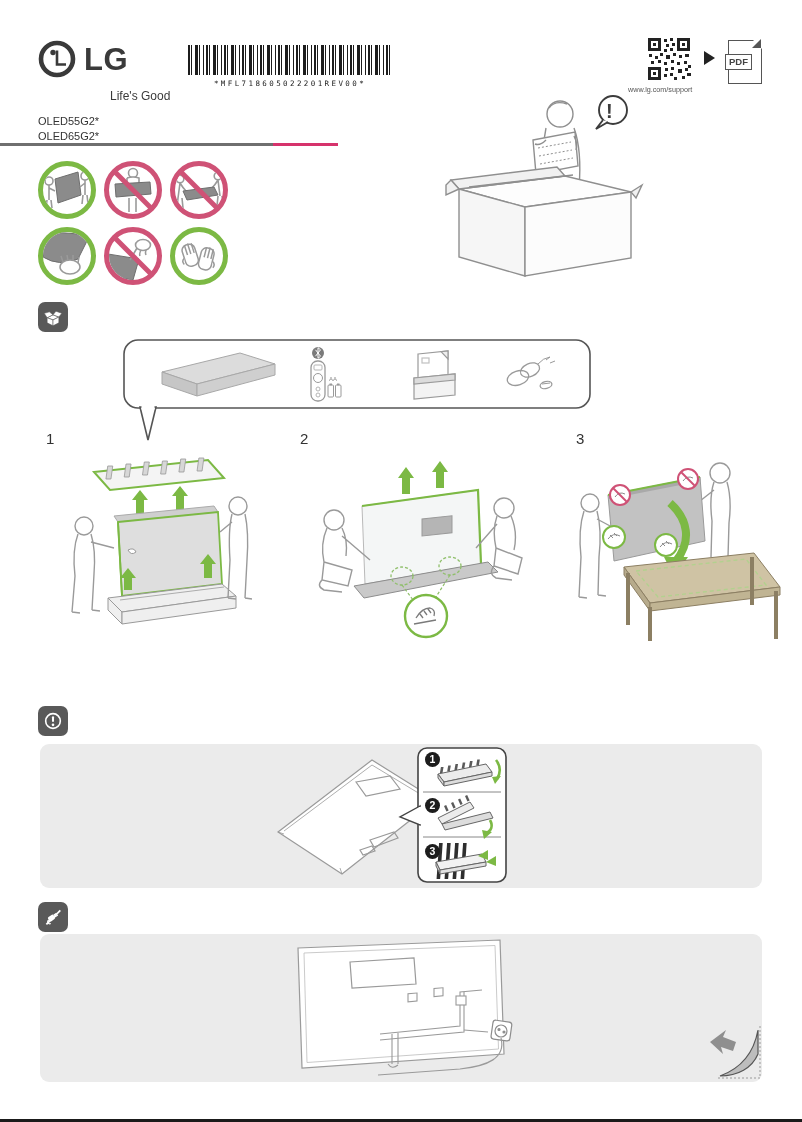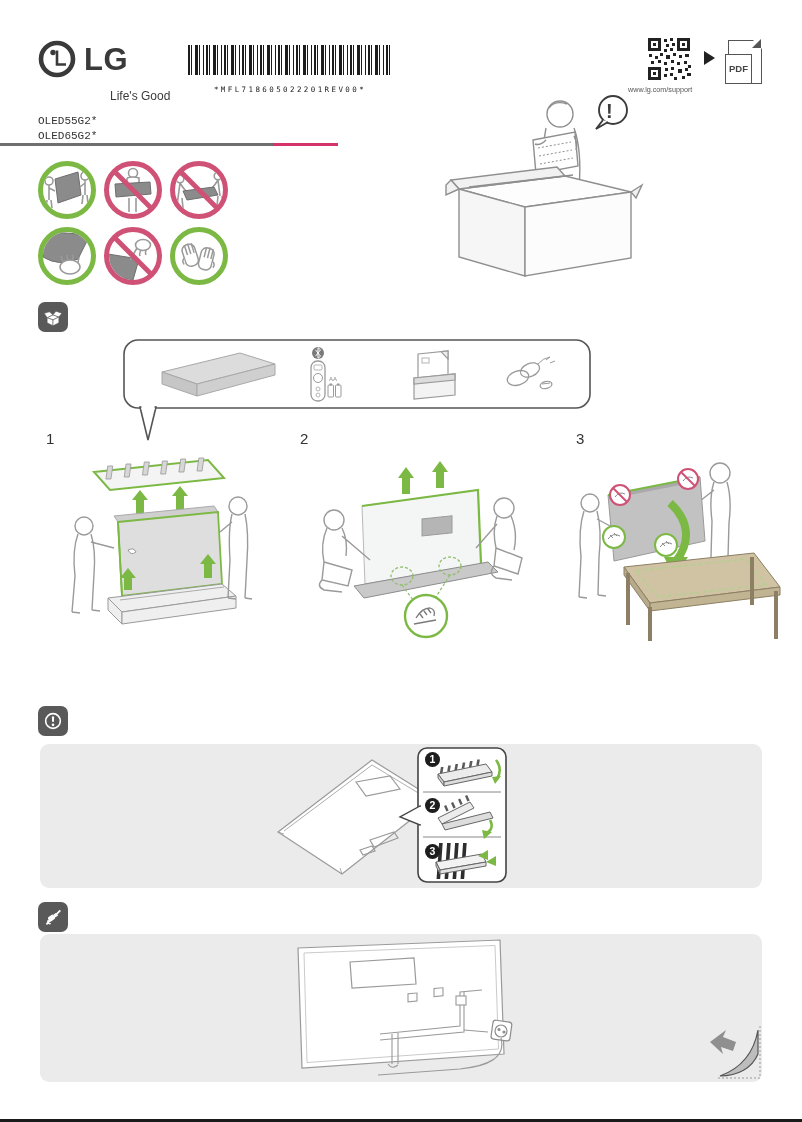--- a/index.html
+++ b/index.html
@@ -8,32 +8,32 @@
   .abs{position:absolute;}
 
   
   .lg-brand{font-weight:bold;font-size:31px;color:#3a3a3a;letter-spacing:0.5px;}
   .lg-tagline{font-size:12px;color:#3a3a3a;margin-left:30px;}
   .barcode-bars{width:204px;height:30px;background:repeating-linear-gradient(90deg,
       #1c1c1c 0 2px,#fff 2px 3px,#1c1c1c 3px 4px,#fff 4px 7px,
       #1c1c1c 7px 10px,#fff 10px 11px,#1c1c1c 11px 12px,#fff 12px 15px,
       #1c1c1c 15px 16px,#fff 16px 18px);}
   .barcode-text{width:204px;text-align:center;font-family:"DejaVu Sans Mono",monospace;
-      font-size:7.5px;letter-spacing:2.4px;color:#222;margin-top:10px;white-space:nowrap;}
+      font-size:7.5px;letter-spacing:2.4px;color:#222;margin-top:4px;white-space:nowrap;}
   .support-url{font-size:7.2px;color:#555;width:84px;text-align:left;}
   .tri-right{width:0;height:0;border-left:11px solid #222;border-top:7px solid transparent;border-bottom:7px solid transparent;}
   .pdf-icon{width:32px;height:42px;border:1.6px solid #555;background:#fff;position:relative;}
   .pdf-fold{position:absolute;top:-1px;right:-1px;width:0;height:0;
       border-left:9px solid transparent;border-top:9px solid #fff;}
   .pdf-fold:after{content:"";position:absolute;left:-10px;top:-10px;width:0;height:0;
       border-left:9px solid transparent;border-bottom:9px solid #555;}
   .pdf-label{position:absolute;left:-4px;top:13px;border:1.4px solid #555;background:#fff;
-      font-size:9.5px;font-weight:bold;color:#444;padding:9px 3px;line-height:10px;}
-
-  .models{font-size:11px;color:#333;line-height:14.5px;font-family:Liberation Mono, monospace;}
+      font-size:9.5px;font-weight:bold;color:#444;padding:2px 3px;line-height:10px;}
+
+  .models{font-size:11px;color:#333;line-height:14.5px;}
   .rule-gray{height:3px;background:#6f6f6f;}
   .rule-pink{height:3px;background:#d6336c;}
 
   .warn-grid{display:grid;grid-template-columns:repeat(3,66px);grid-auto-rows:66px;}
 
   .sq-icon{width:30px;height:30px;border-radius:7px;background:#595959;display:flex;align-items:center;justify-content:center;}
 
   .gray-panel{background:#ebebeb;border-radius:9px;}
 
   .step-num{font-size:15px;color:#333;}

